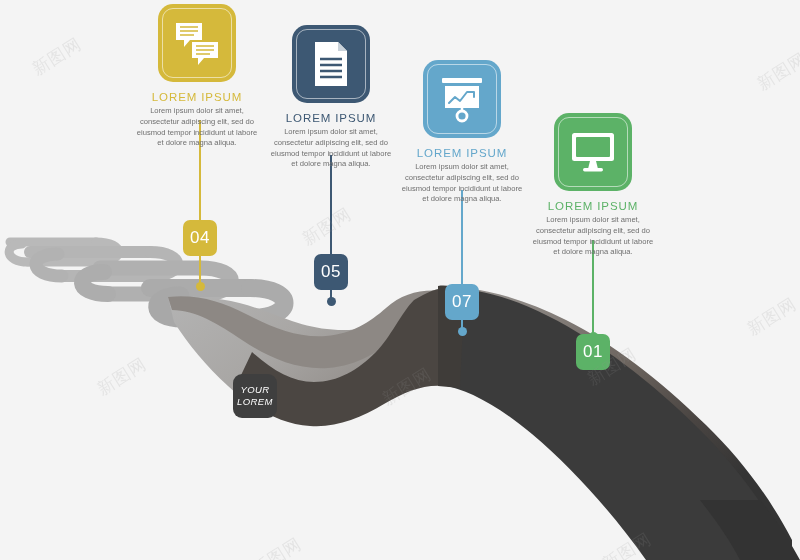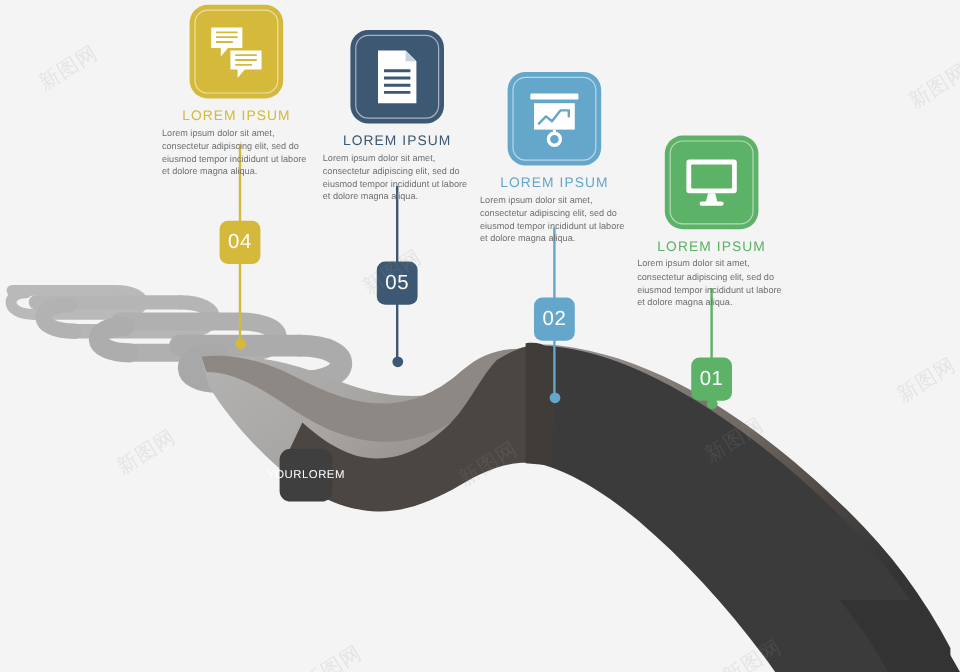--- a/index.html
+++ b/index.html
@@ -69,21 +69,21 @@
     transform: translate(-50%, -50%);
   }
   .step-title {
     text-align: center;
     font-size: 11.5px;
     letter-spacing: 0.9px;
     margin-top: 9px;
     font-weight: normal;
   }
   .step-desc {
-    text-align: left;
+    text-align: center;
     font-size: 7.6px;
     line-height: 1.42;
     color: #6f6f6f;
     margin-top: 3px;
     padding: 0 4px;
   }
   
   .connector {
     position: absolute;
     z-index: 3;
@@ -109,38 +109,40 @@
     height: 36px;
     border-radius: 7px;
     left: 50%;
     margin-left: -17px;
     color: #fff;
     font-size: 17px;
     line-height: 36px;
     text-align: center;
     letter-spacing: 0.5px;
     z-index: 5;
+    margin-top: 36px;
   }
   
   #logo {
     position: absolute;
     width: 44px;
     height: 44px;
     border-radius: 9px;
     background: #3f3f3f;
     color: #ffffff;
     font-size: 9.5px;
     line-height: 1.25;
     text-align: center;
     display: flex;
-    flex-direction: row;
+    flex-direction: column;
     align-items: center;
     justify-content: center;
     letter-spacing: 0.4px;
     z-index: 5;
+    font-style: italic;
   }
 </style>
 </head>
 <body>
 
 <div id="stage">
 
   <svg id="road-layer" viewBox="0 0 800 560" xmlns="http://www.w3.org/2000/svg">
     <defs>
       <linearGradient id="roadGrad" x1="0" y1="0" x2="1" y2="0.55">
@@ -286,21 +288,21 @@
       </svg>
     </div>
     <div class="step-title" style="color:#3d5873;">LOREM IPSUM</div>
     <div class="step-desc">Lorem ipsum dolor sit amet, consectetur adipiscing elit, sed do eiusmod tempor incididunt ut labore et dolore magna aliqua.</div>
   </div>
 
   <div class="connector" style="left:446px; top:190px; width:32px; height:145px;">
     <div class="conn-line" style="height:145px; background:#64a7cb;"></div>
     <div class="conn-dot" style="top:137px; background:#64a7cb;"></div>
   </div>
-  <div class="badge" style="left:462px; top:248px; background:#64a7cb;">02</div>
+  <div class="badge" style="left:462px; top:248px; background:#64a7cb;">07</div>
 
   <div class="step" style="left:396px; top:60px;">
     <div class="icon-box" style="background:#64a7cb;">
       <div class="inner-ring"></div>
       <svg width="50" height="48" viewBox="0 0 50 48">
         <rect x="5" y="3" width="40" height="5" rx="1" fill="#ffffff"></rect>
         <rect x="8" y="11" width="34" height="22" fill="#ffffff"></rect>
         <path d="M12 28 L18 22 L23 26 L30 17 L37 17 M37 17 L37 22 M37 17 L32 17" stroke="#64a7cb" stroke-width="2" fill="none" stroke-linecap="round" stroke-linejoin="round"></path>
         <path d="M25 33 V37" stroke="#ffffff" stroke-width="2.5"></path>
         <circle cx="25" cy="41" r="5" fill="none" stroke="#ffffff" stroke-width="2.8"></circle>

